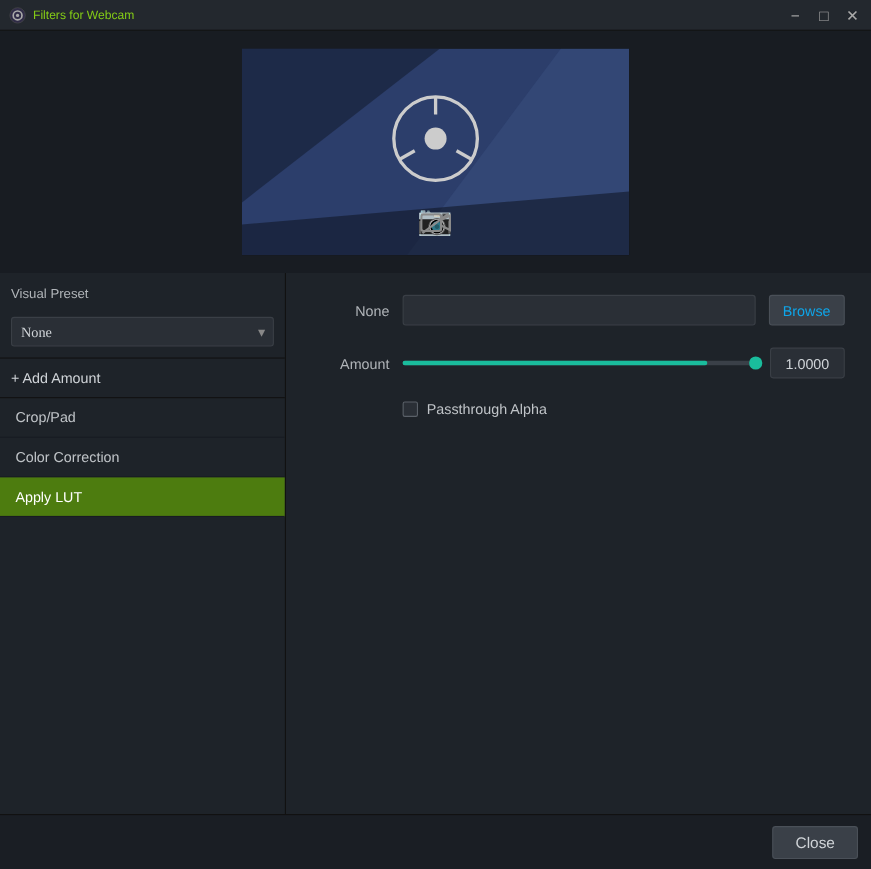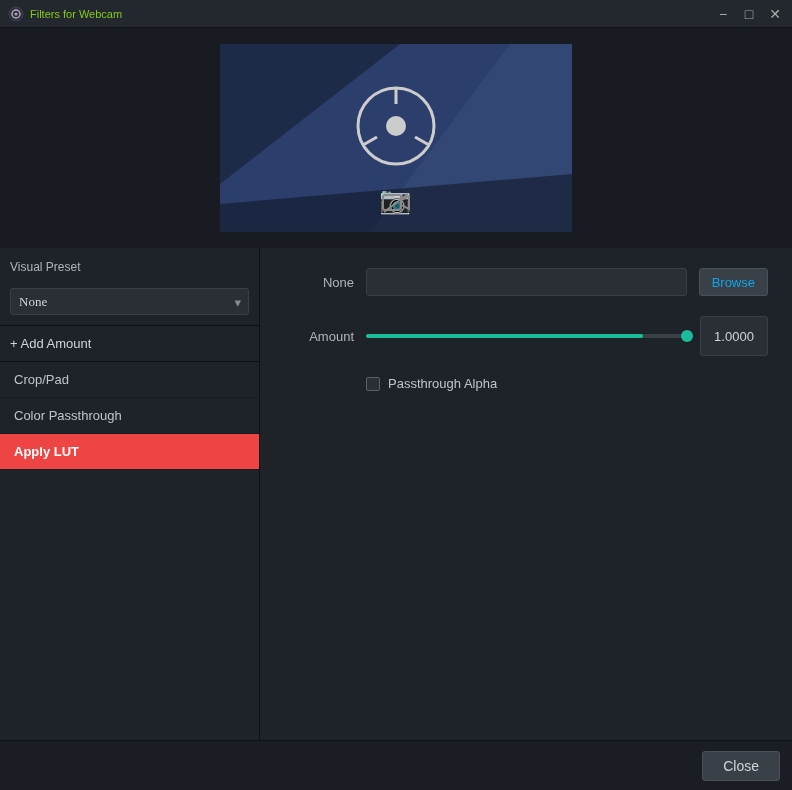--- a/index.html
+++ b/index.html
@@ -142,23 +142,22 @@
       overflow-y: auto;
     }
     .filter-item {
       padding: 10px 14px;
       cursor: pointer;
       border-bottom: 1px solid #181c22;
       font-size: 13px;
       color: #c0c4c8;
     }
     .filter-item.active {
-      background: #ef4444;
+      background: #4d7c0f;
       color: #fff;
-      font-weight: bold;
     }
 
     
     .settings-panel {
       flex: 1;
       background: #1e2329;
       padding: 20px 24px;
       display: flex;
       flex-direction: column;
       gap: 20px;
@@ -230,21 +229,21 @@
     }
     .slider-value {
       width: 68px;
       background: #2a2f36;
       border: 1px solid #3a3f46;
       border-radius: 3px;
       color: #d0d4d8;
       padding: 3px 6px;
       font-size: 13px;
       text-align: center;
-      height: 40px;
+      height: 28px;
     }
 
     
     .checkbox-row {
       display: flex;
       align-items: flex-end;
       gap: 8px;
       padding-left: 82px;
     }
     .checkbox-box {
@@ -353,21 +352,21 @@
 
     <div class="add-filter-btn">
       <span>+ Add Amount</span>
     </div>
 
     <div class="filter-list">
       <div class="filter-item">
         <span>Crop/Pad</span>
       </div>
       <div class="filter-item">
-        <span>Color Passthrough</span>
+        <span>Color Correction</span>
       </div>
       <div class="filter-item active">
         <span>Apply LUT</span>
       </div>
     </div>
 
   </div>
 
   <div class="settings-panel">
 

